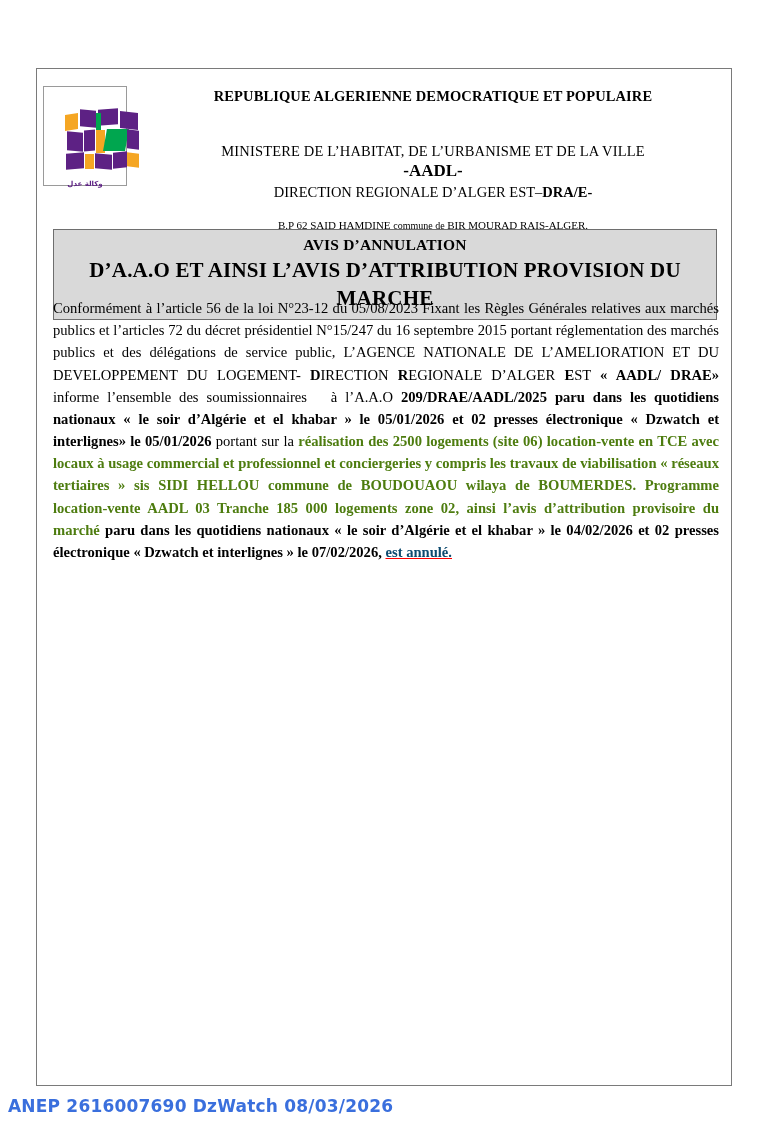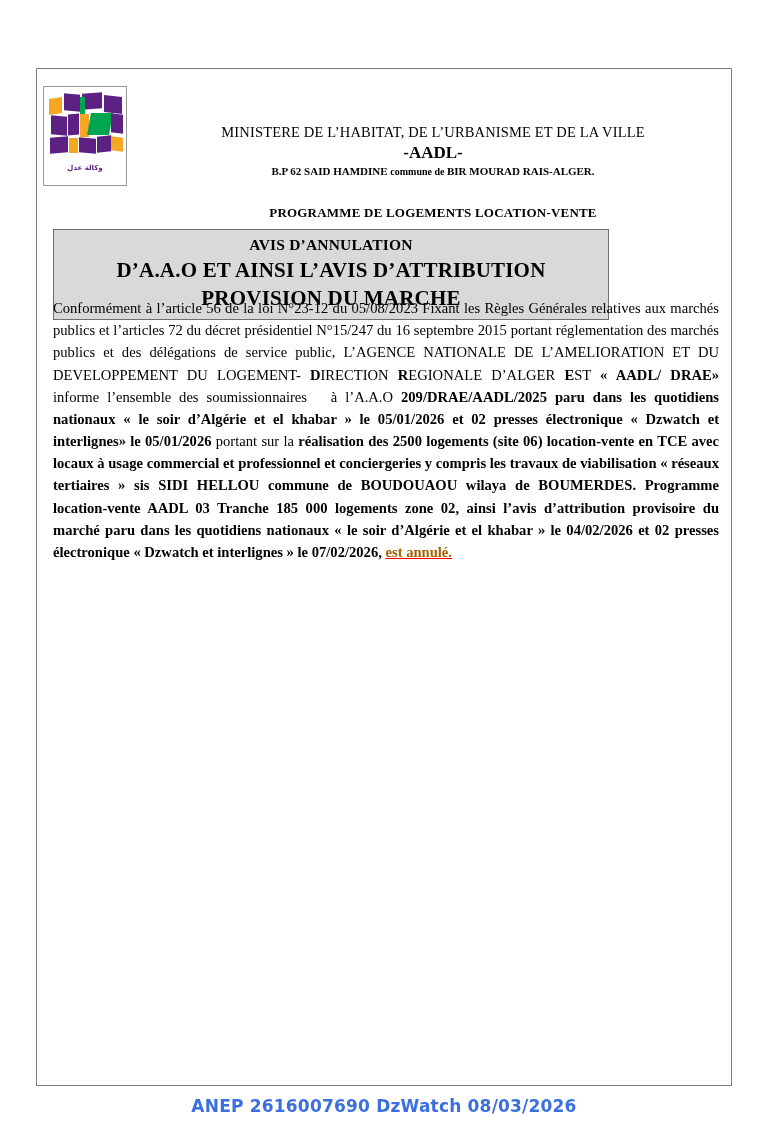--- a/index.html
+++ b/index.html
@@ -31,21 +31,21 @@
     left: 0; top: 0;
     width: 696px;
     padding: 18px 6px 0 6px;
   }
   #logo-box {
     position: absolute;
     left: 6px; top: 17px;
     width: 84px; height: 100px;
     border: 1px solid #9a9a9a;
     background: #ffffff;
-    padding: 5px;
+    padding: 21px;
   }
   #logo-art { position: relative; width: 76px; height: 70px; }
   #logo-art span {
     position: absolute;
     display: block;
   }
   #logo-arabic {
     margin-top: 2px;
     text-align: center;
     font-family: "DejaVu Sans", sans-serif;
@@ -78,35 +78,36 @@
   }
   .hl4 {
     font-size: 17px; font-weight: bold; line-height: 1.32;
   }
   .hl5 {
     font-size: 14.5px; font-weight: normal;
     font-variant: small-caps; line-height: 1.34;
   }
   .hl5 b { font-weight: bold; }
   .hl6 {
-    font-size: 11px; font-weight: bold; line-height: 1.4;
+    font-size: 11px; font-weight: normal; line-height: 1.4;
     letter-spacing: 0;
+    margin-top: 16px;
   }
   .hl6 .lc { font-size: 10px; }
   .hl7 {
     font-size: 13px; font-weight: bold; line-height: 1.5;
     letter-spacing: .2px;
     margin-top: 23px;
   }
 
   
   #title-box {
     position: absolute;
     left: 16px; top: 160px;
-    width: 556px;
+    width: 664px;
     background: #d9d9d9;
     border: 1px solid #6e6e6e;
     padding: 5px 4px 6px 4px;
     text-align: center;
   }
   #title-box .t1 {
     font-size: 15.5px; font-weight: bold; line-height: 1.35;
     letter-spacing: .2px;
   }
   #title-box .t2 {
@@ -119,38 +120,39 @@
     position: absolute;
     left: 16px; top: 228px;
     width: 666px;
     text-align: justify;
     text-justify: inter-word;
     font-size: 14.6px;
     line-height: 1.52;
     color: #000;
   }
   #body-text .bold { font-weight: bold; }
-  #body-text .red { color: #000000; font-weight: bold; }
+  #body-text .red { color: #4d7c0f; font-weight: bold; }
   #body-text .red-ul {
-    color: #a16207; font-weight: bold;
+    color: #0c4a6e; font-weight: bold;
     text-decoration: underline;
     text-decoration-color: #ff0000;
   }
 
   
   #footer {
     position: absolute;
     left: 0; top: 1096px;
     width: 768px;
-    text-align: center;
+    text-align: left;
     font-family: "DejaVu Sans", sans-serif;
     font-size: 17px;
     font-weight: bold;
     color: #3a6fdd;
     letter-spacing: .2px;
+    padding-left: 8px;
   }
 </style>
 </head>
 <body>
 
 <div id="page">
 
   <div id="doc-frame">
 
     <div id="header">
@@ -170,22 +172,24 @@
           <span style="left:1px;  top:45px; width:18px; height:16px; background:#5d2184; transform:skewY(-5deg);"></span>
           <span style="left:20px; top:46px; width:9px;  height:15px; background:#f5a623;"></span>
           <span style="left:30px; top:46px; width:17px; height:15px; background:#5d2184; transform:skewY(5deg);"></span>
           <span style="left:48px; top:44px; width:14px; height:16px; background:#5d2184; transform:skewY(-6deg);"></span>
           <span style="left:62px; top:45px; width:12px; height:14px; background:#f5a623; transform:skewY(7deg);"></span>
         </div>
         <div id="logo-arabic">وكالة عدل</div>
       </div>
 
       <div id="header-lines">
+        <div class="hl1">REPUBLIQUE ALGERIENNE DEMOCRATIQUE ET POPULAIRE</div>
         <div class="hl2">MINISTERE DE L’HABITAT, DE L’URBANISME ET DE LA VILLE</div>
         <div class="hl4">-AADL-</div>
+        <div class="hl5"><span>DIRECTION REGIONALE D’ALGER EST–</span><b>DRA/E-</b></div>
         <div class="hl6"><span>B.P 62 SAID HAMDINE </span><span class="lc">commune de </span><span>BIR MOURAD RAIS-ALGER.</span></div>
         <div class="hl7">PROGRAMME DE LOGEMENTS LOCATION-VENTE</div>
       </div>
     </div>
 
     <div id="title-box">
       <div class="t1">AVIS D’ANNULATION</div>
       <div class="t2">D’A.A.O ET AINSI L’AVIS D’ATTRIBUTION PROVISION DU MARCHE</div>
     </div>
 

